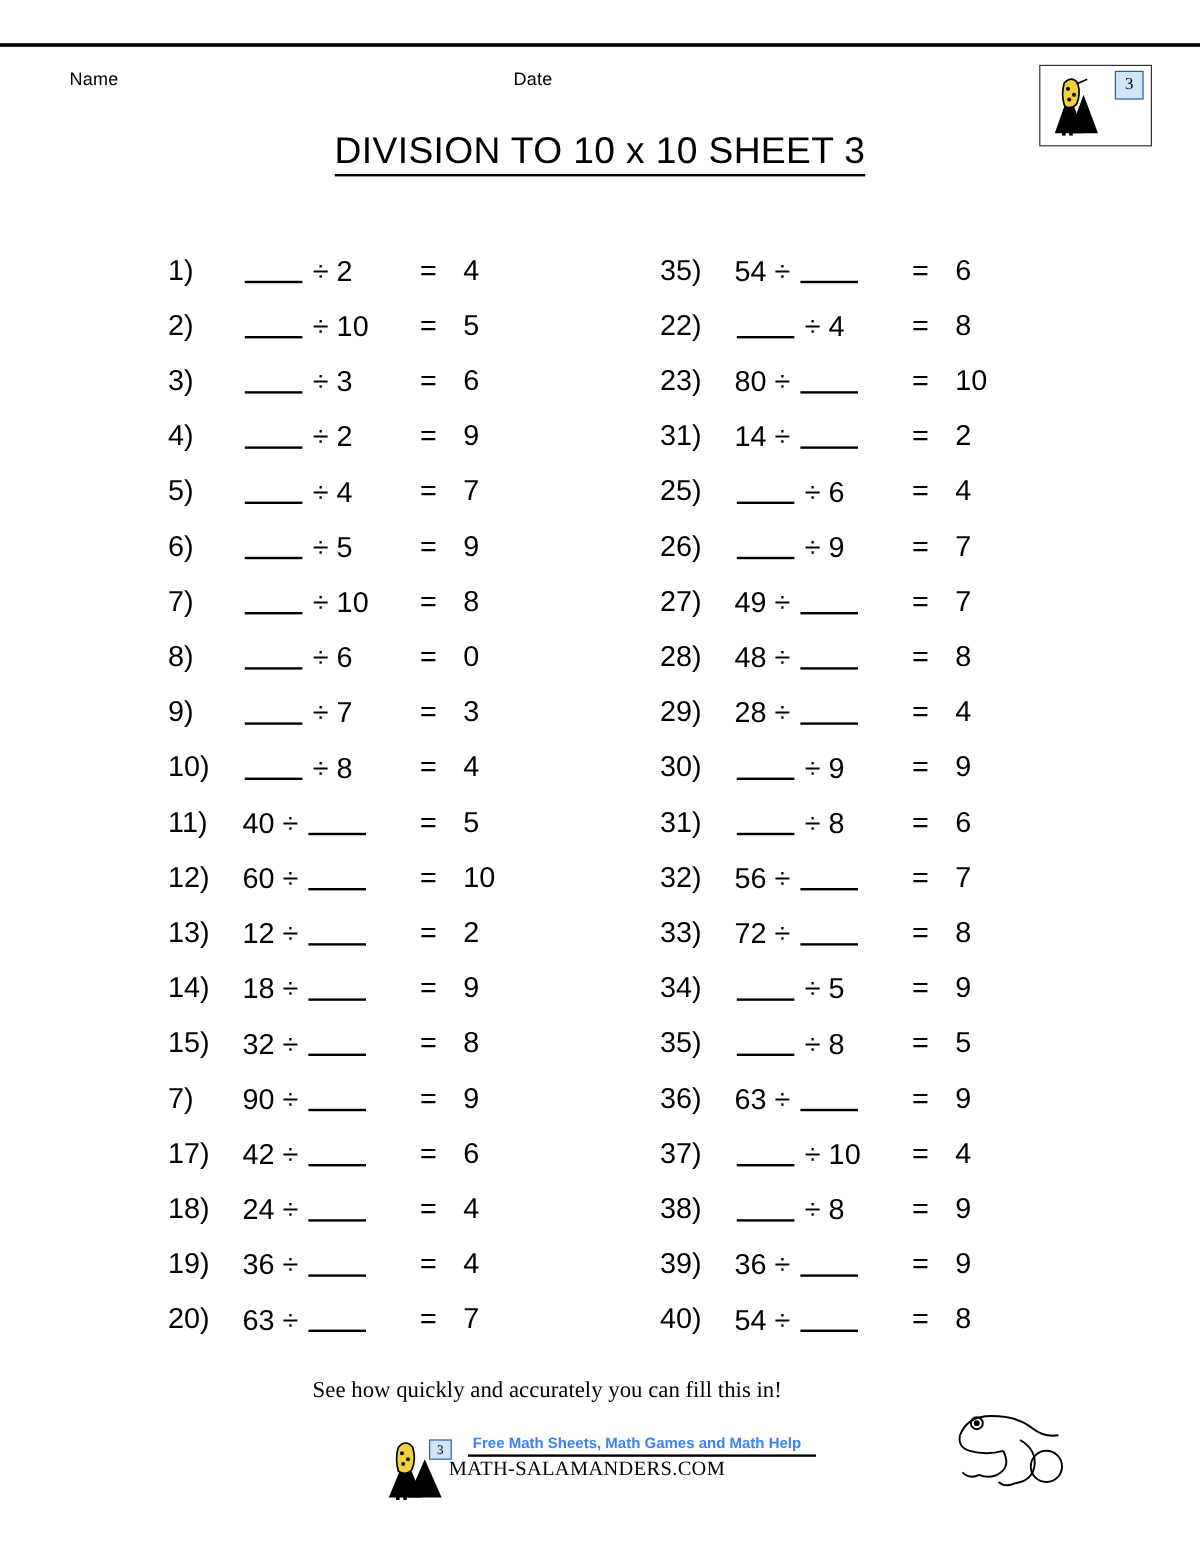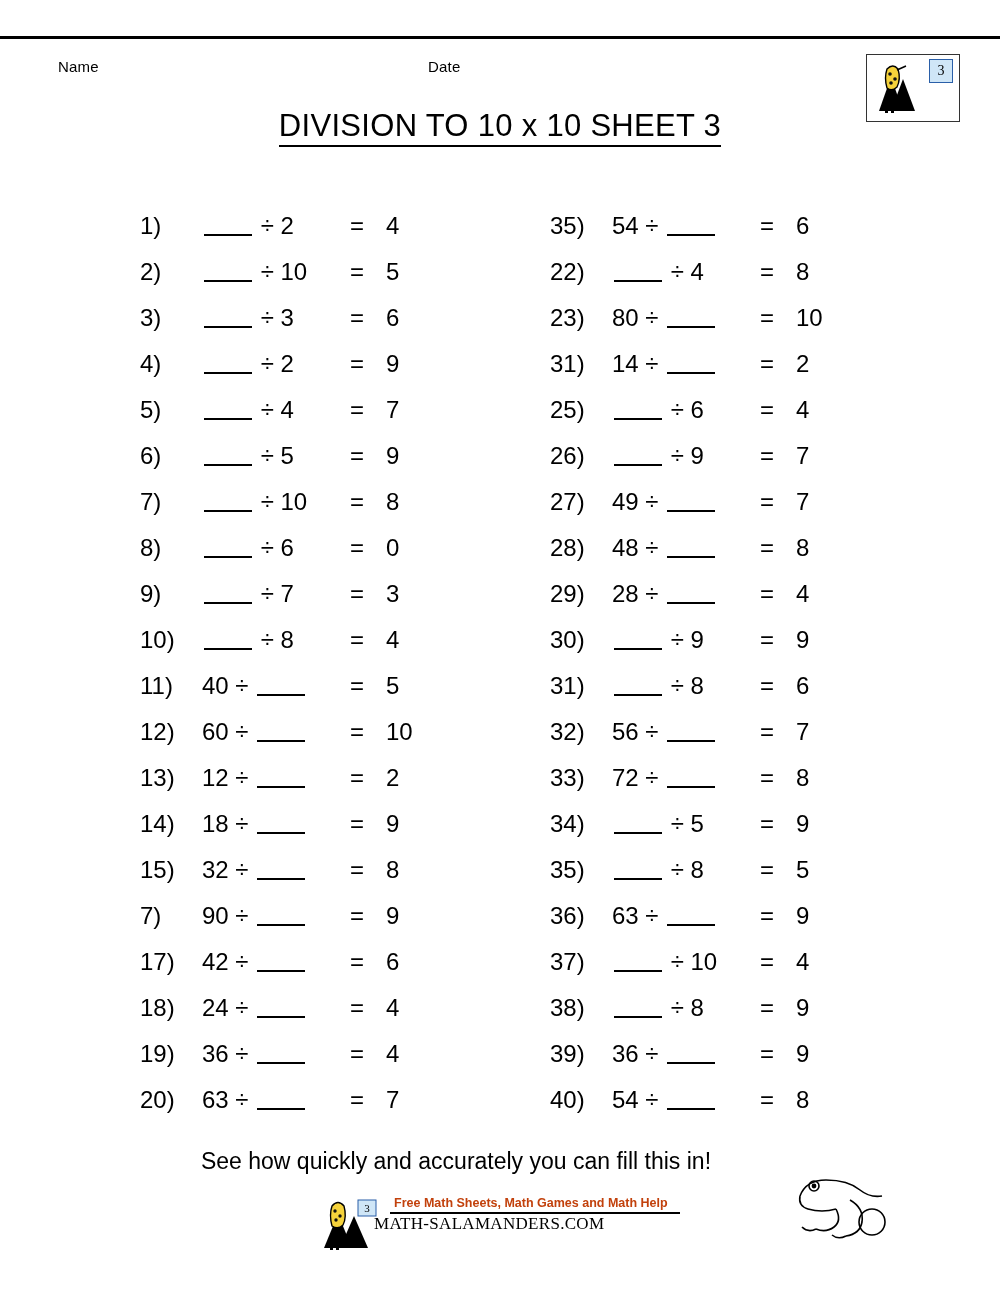--- a/index.html
+++ b/index.html
@@ -134,33 +134,34 @@
     height: 22px;
     vertical-align: -2px;
     margin: 0 2px;
   }
   .footnote {
     position: absolute;
     left: 0;
     top: 1148px;
     width: 912px;
     text-align: center;
-    font-size: 23px;
+    font-size: 19px;
+    font-family: Liberation Serif, serif;
   }
   .brand {
     position: absolute;
     left: 320px;
     top: 1196px;
     width: 400px;
     text-align: center;
   }
   .brand-sub {
     font-size: 12.5px;
     font-weight: bold;
-    color: #c2410c;
+    color: #3b82f6;
     margin-left: 74px;
     text-align: left;
   }
   .brand-rule {
     width: 290px;
     height: 2px;
     background: #000;
     margin: 2px 0 0 70px;
   }
   .brand-name {

